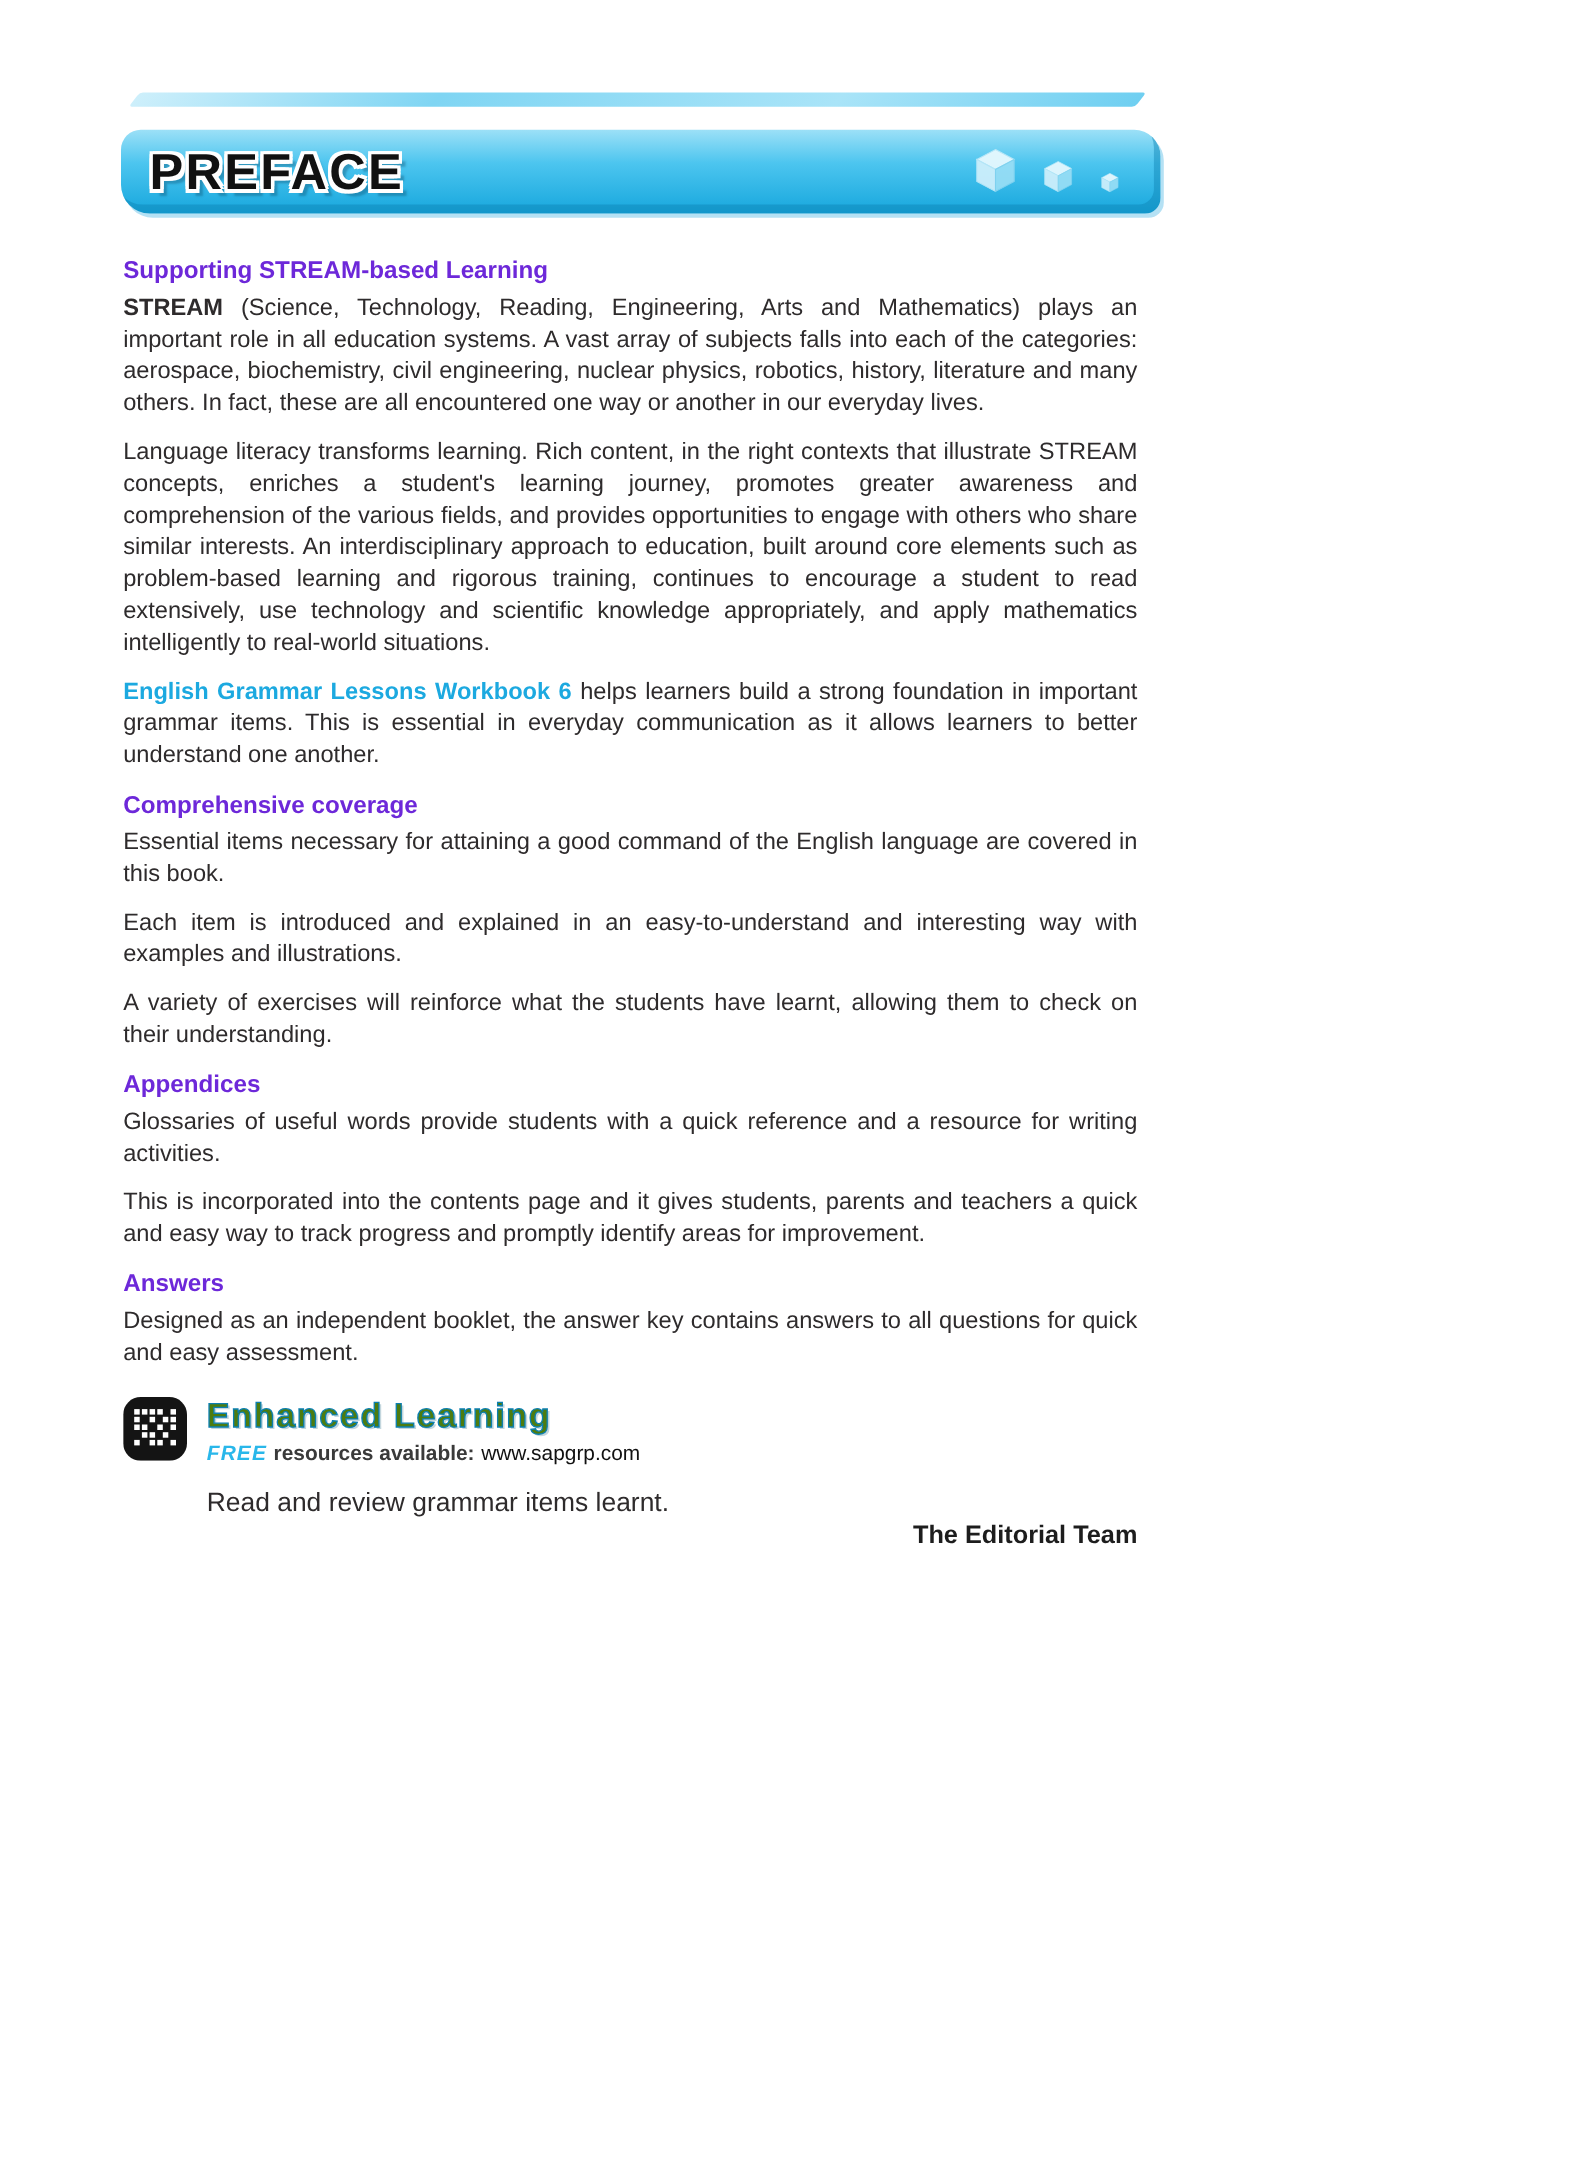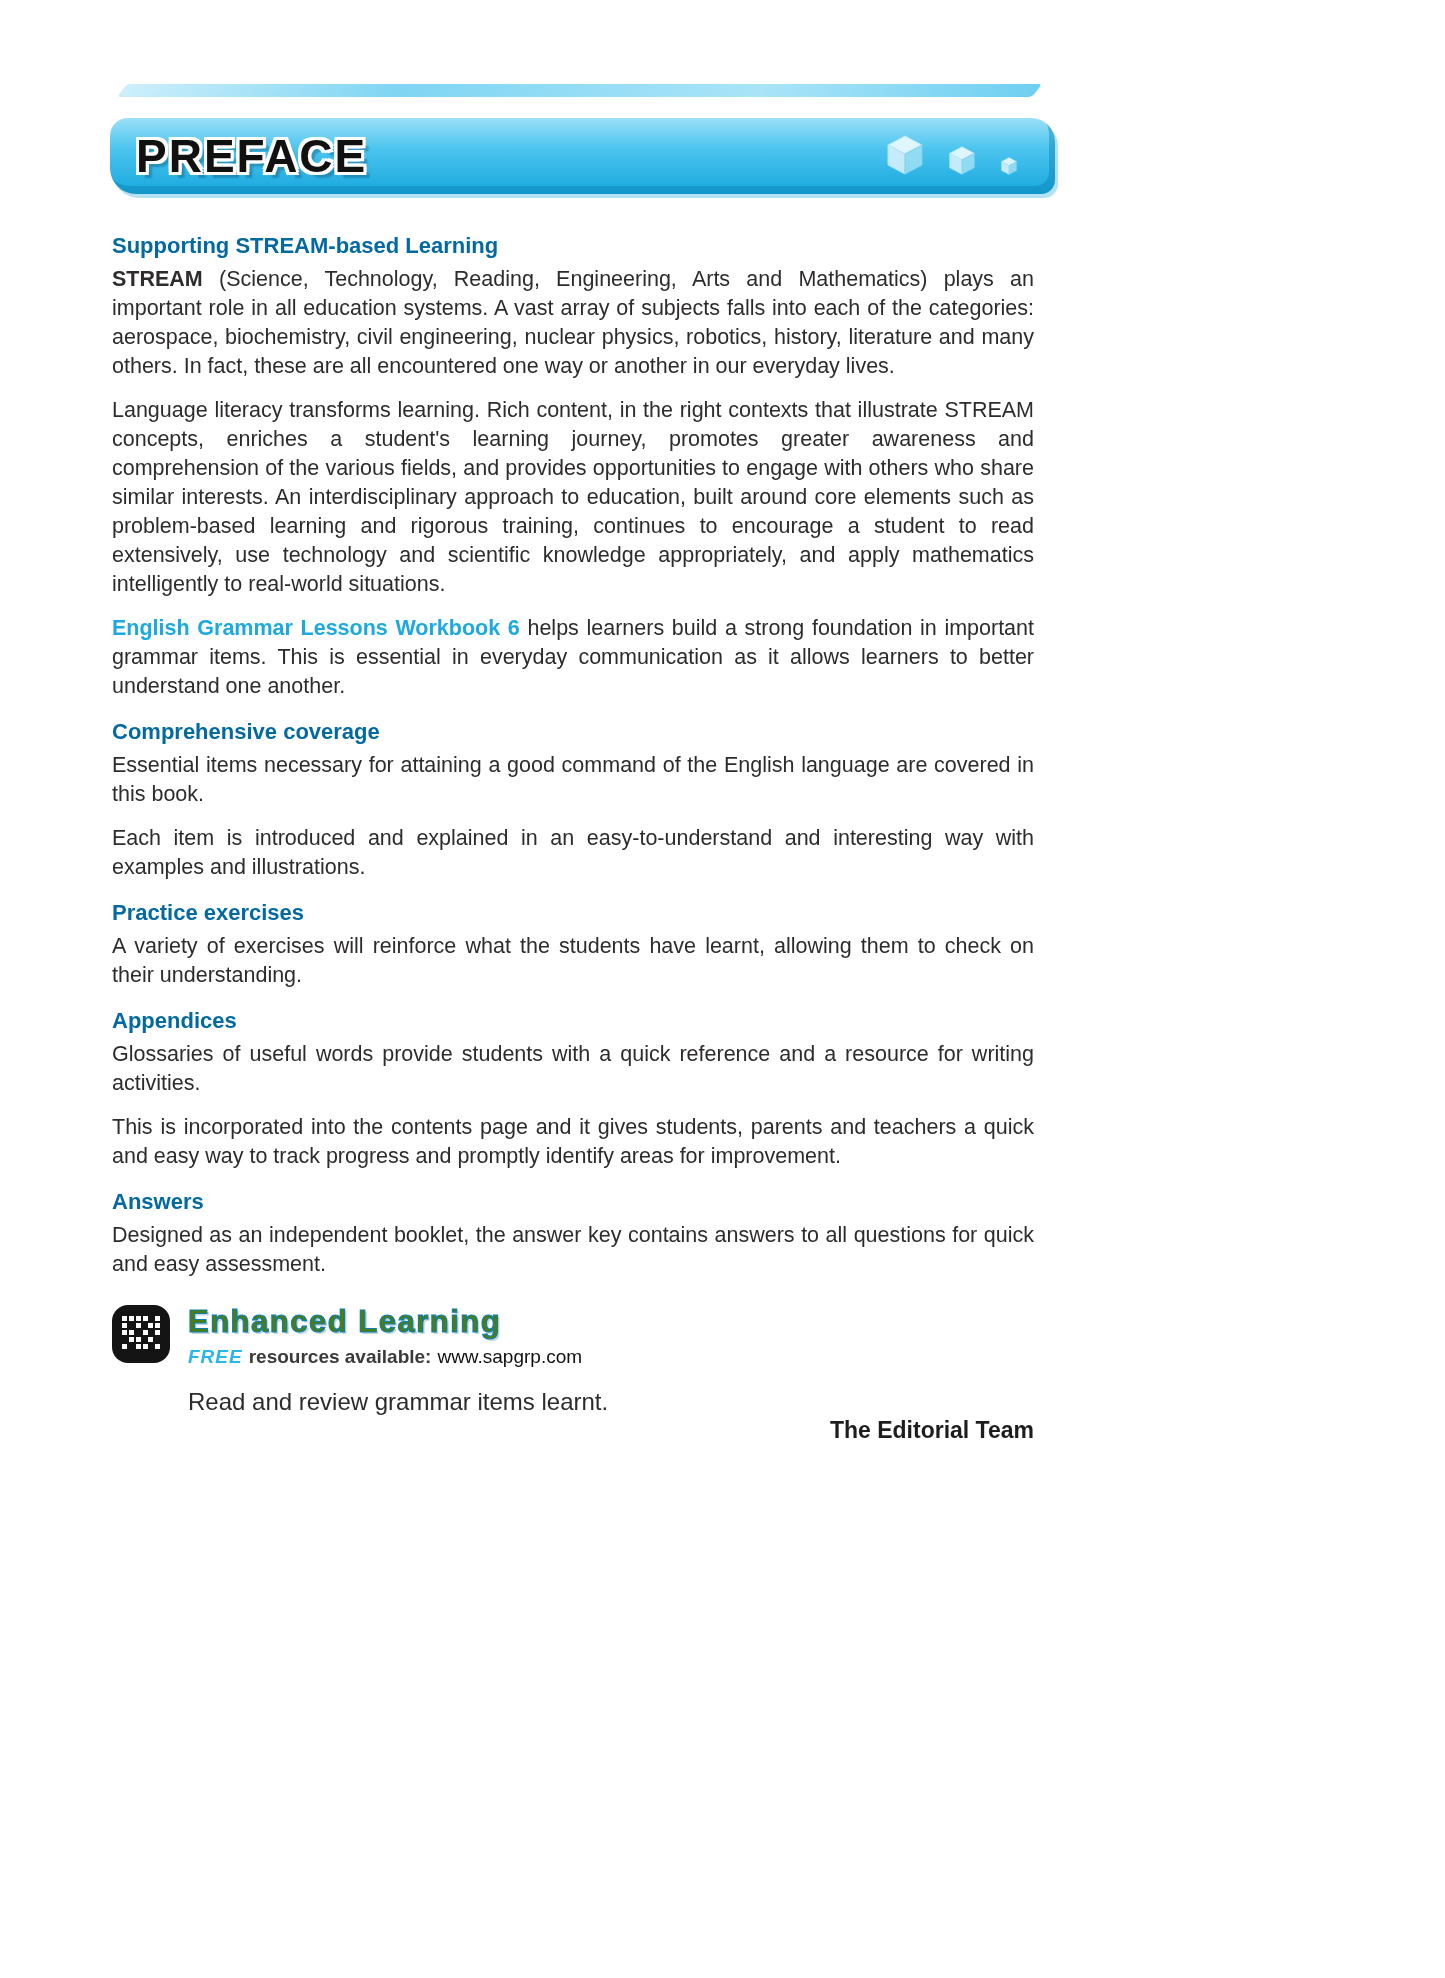--- a/index.html
+++ b/index.html
@@ -60,21 +60,21 @@
   .content {
     position: absolute;
     left: 112px;
     top: 232px;
     width: 922px;
     color: #2e2b2c;
     font-size: 21.5px;
     line-height: 29px;
   }
   h2.sec {
-    color: #0369a1;
+    color: #6d28d9;
     font-size: 22px;
     line-height: 28px;
     font-weight: 700;
     margin: 17px 0 5px 0;
   }
   h2.sec.first { margin-top: 0; }
   p.body {
     text-align: justify;
     margin: 0 0 15px 0;
   }
@@ -147,21 +147,20 @@
 
     <p class="body">Language literacy transforms learning. Rich content, in the right contexts that illustrate STREAM concepts, enriches a student's learning journey, promotes greater awareness and comprehension of the various fields, and provides opportunities to engage with others who share similar interests. An interdisciplinary approach to education, built around core elements such as problem-based learning and rigorous training, continues to encourage a student to read extensively, use technology and scientific knowledge appropriately, and apply mathematics intelligently to real-world situations.</p>
 
     <p class="body"><span class="cyan-b">English Grammar Lessons Workbook 6</span><span> helps learners build a strong foundation in important grammar items. This is essential in everyday communication as it allows learners to better understand one another.</span></p>
 
     <h2 class="sec">Comprehensive coverage</h2>
     <p class="body">Essential items necessary for attaining a good command of the English language are covered in this book.</p>
 
     <p class="body">Each item is introduced and explained in an easy-to-understand and interesting way with examples and illustrations.</p>
 
-    <h2 class="sec">Practice exercises</h2>
     <p class="body">A variety of exercises will reinforce what the students have learnt, allowing them to check on their understanding.</p>
 
     <h2 class="sec">Appendices</h2>
     <p class="body">Glossaries of useful words provide students with a quick reference and a resource for writing activities.</p>
 
     <p class="body">This is incorporated into the contents page and it gives students, parents and teachers a quick and easy way to track progress and promptly identify areas for improvement.</p>
 
     <h2 class="sec">Answers</h2>
     <p class="body">Designed as an independent booklet, the answer key contains answers to all questions for quick and easy assessment.</p>
 

